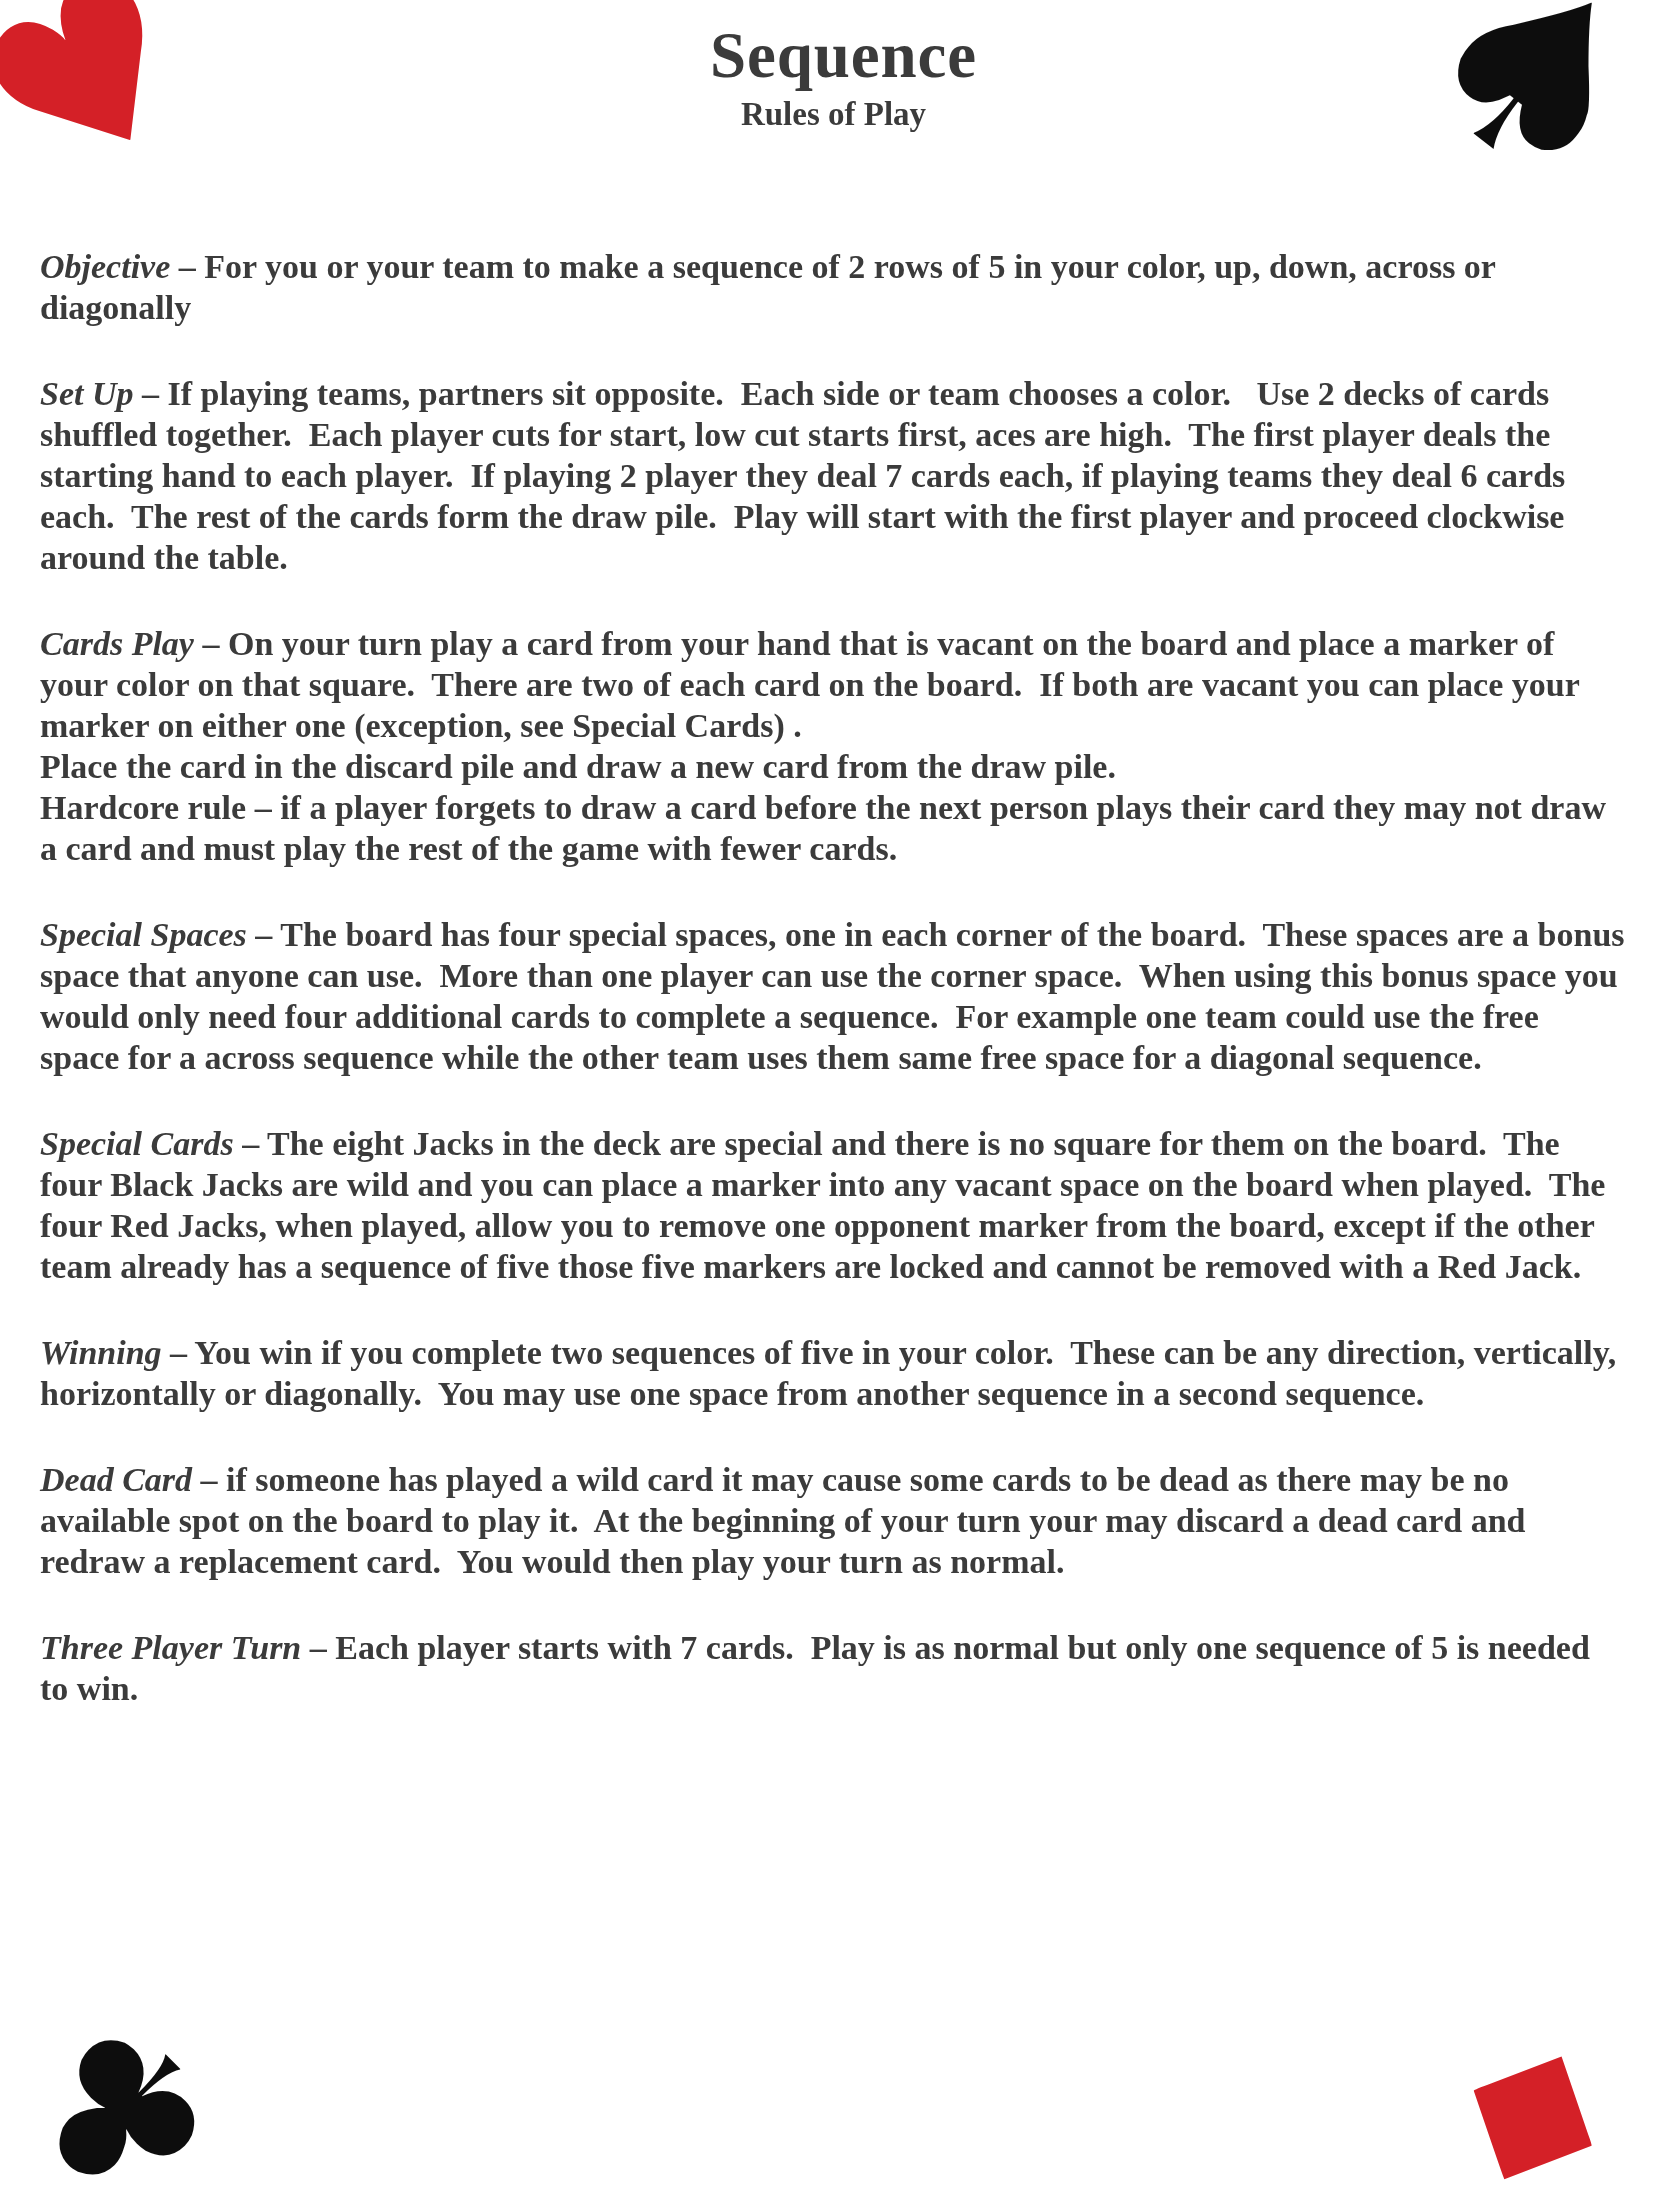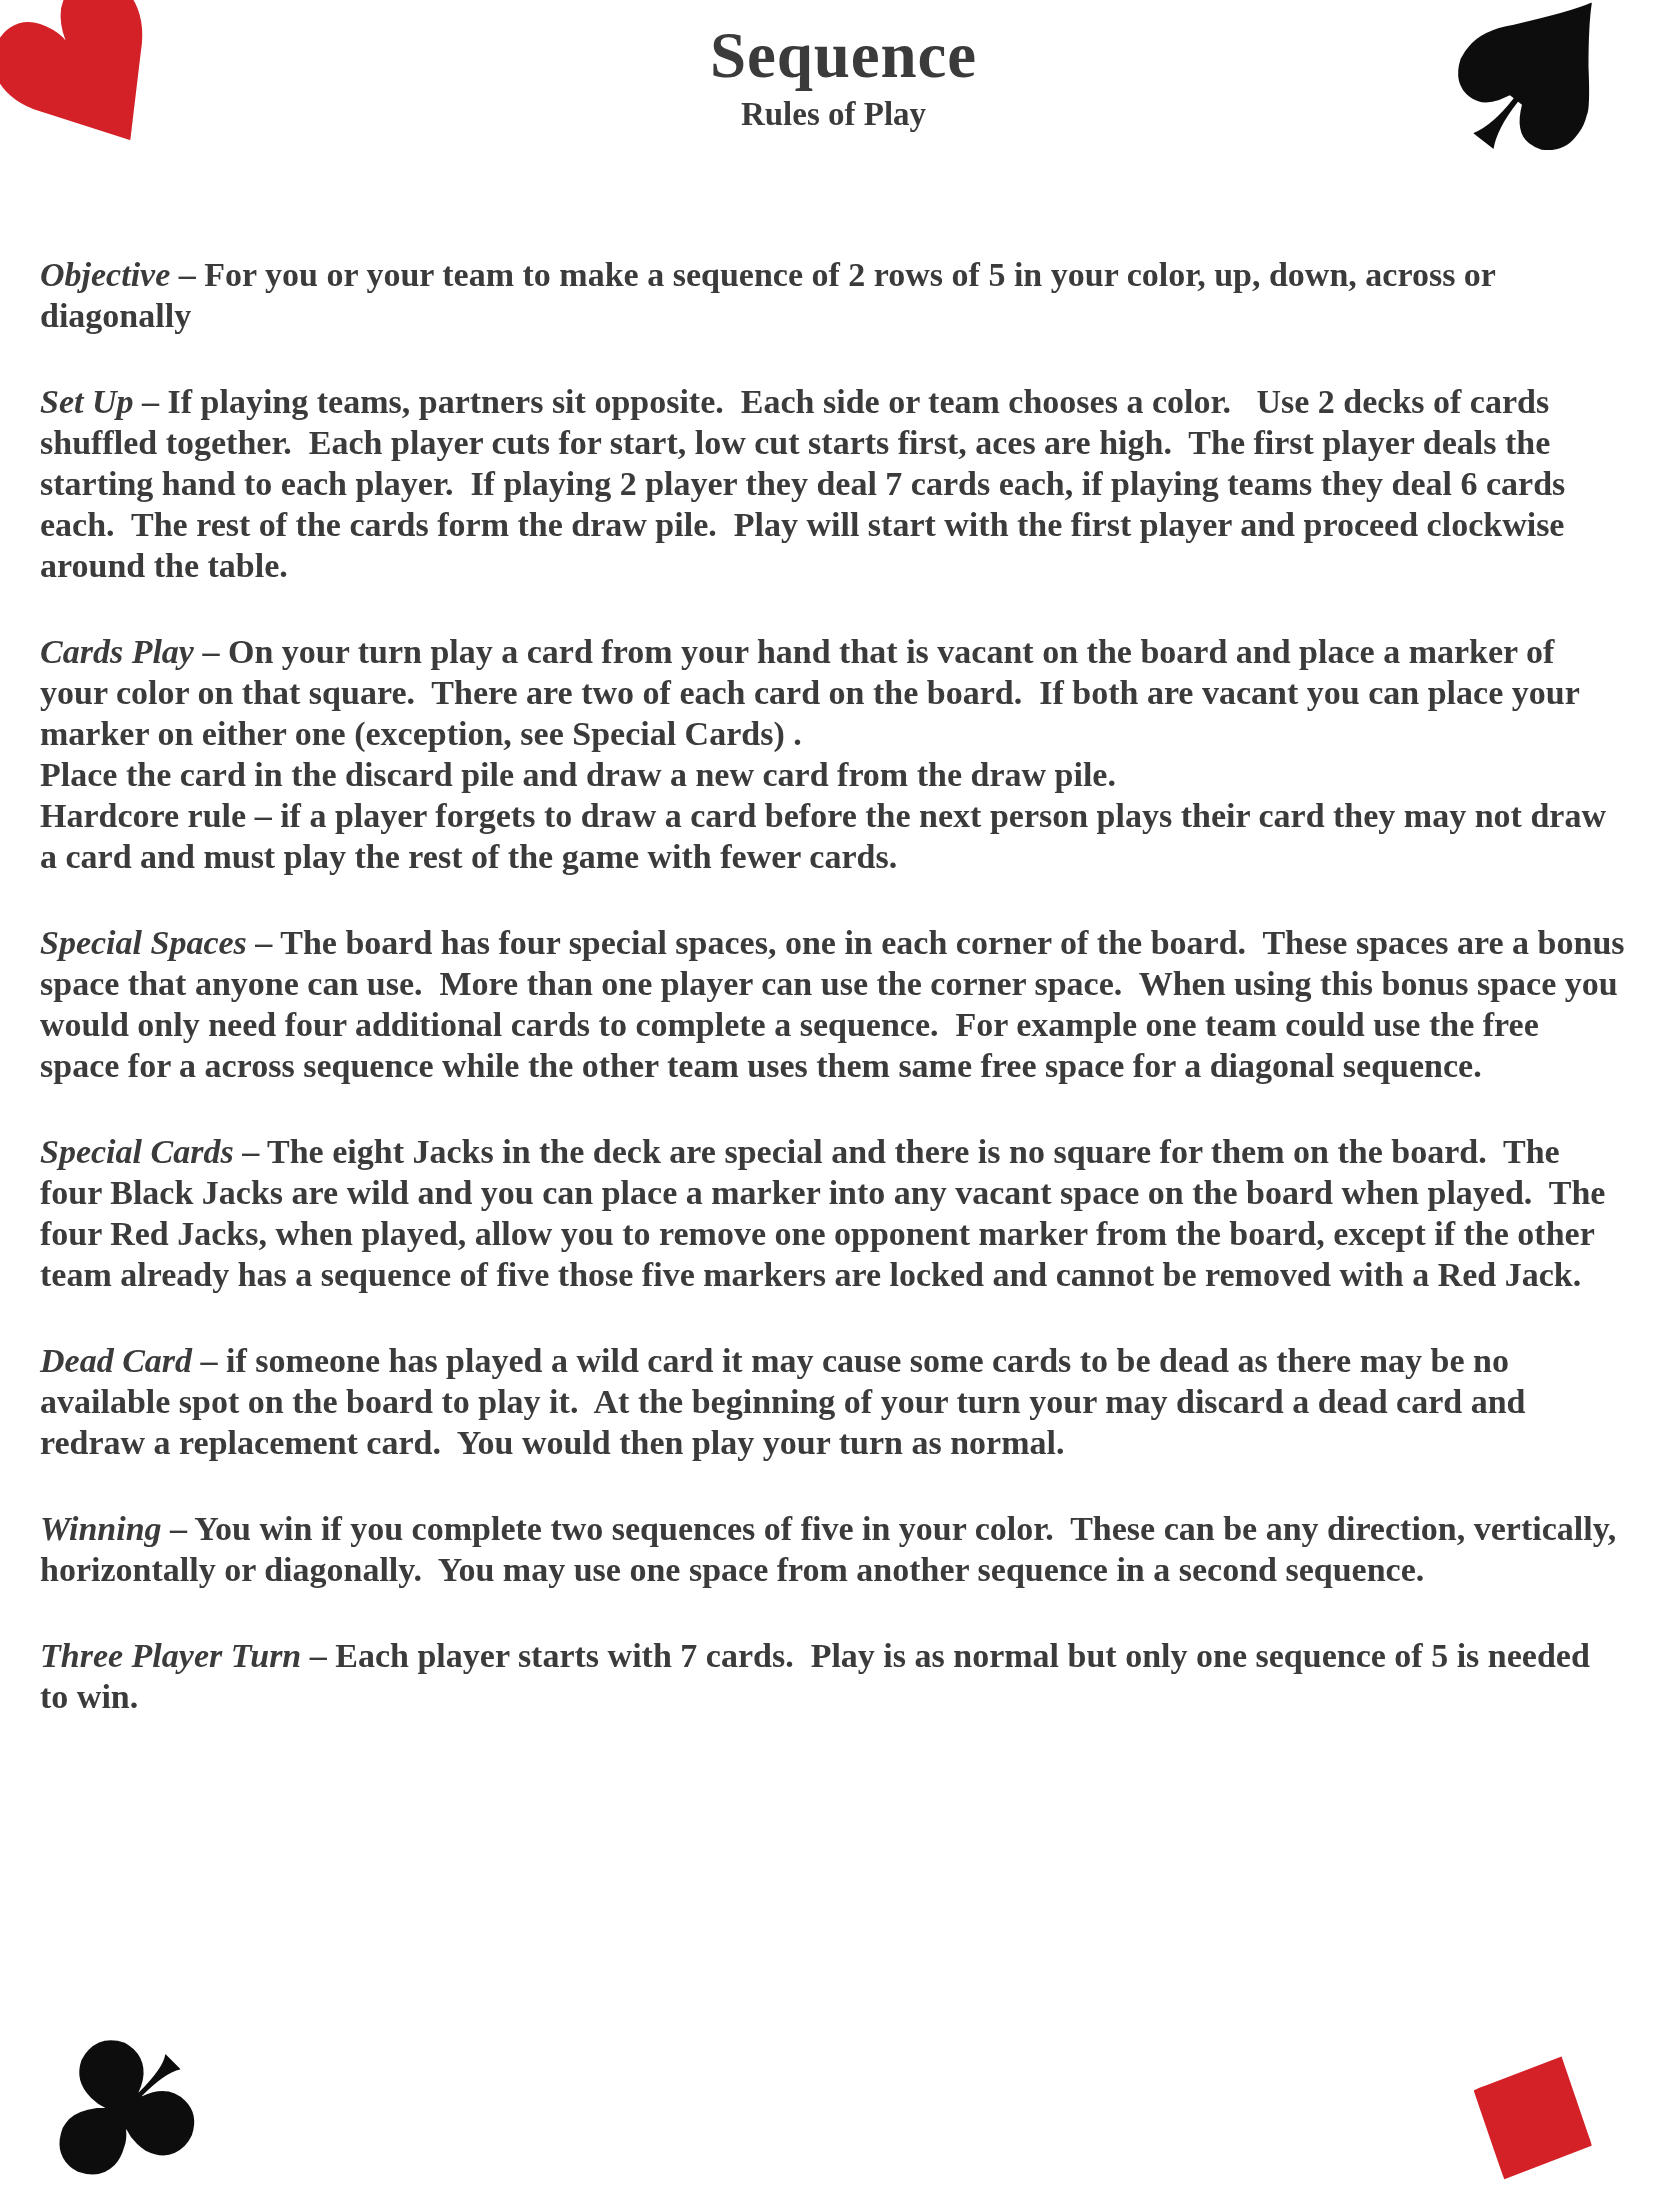--- a/index.html
+++ b/index.html
@@ -71,21 +71,21 @@
   }
   .content {
     position: absolute;
     top: 246px;
     left: 40px;
     right: 41px;
   }
   .section {
     font-size: 34px;
     line-height: 41px;
-    margin: 8px 0 45px 0;
+    margin: 0 0 45px 0;
     white-space: pre-wrap;
     text-align: left;
   }
   .section .lead {
     font-style: italic;
   }
 </style>
 </head>
 <body>
 
@@ -109,21 +109,21 @@
     <p class="section"><span class="lead">Set Up</span><span> – If playing teams, partners sit opposite.  Each side or team chooses a color.   Use 2 decks of cards shuffled together.  Each player cuts for start, low cut starts first, aces are high.  The first player deals the starting hand to each player.  If playing 2 player they deal 7 cards each, if playing teams they deal 6 cards each.  The rest of the cards form the draw pile.  Play will start with the first player and proceed clockwise around the table.</span></p>
 
     <p class="section"><span class="lead">Cards Play</span><span> – On your turn play a card from your hand that is vacant on the board and place a marker of your color on that square.  There are two of each card on the board.  If both are vacant you can place your marker on either one (exception, see Special Cards) .
 Place the card in the discard pile and draw a new card from the draw pile.
 Hardcore rule – if a player forgets to draw a card before the next person plays their card they may not draw a card and must play the rest of the game with fewer cards.</span></p>
 
     <p class="section"><span class="lead">Special Spaces</span><span> – The board has four special spaces, one in each corner of the board.  These spaces are a bonus space that anyone can use.  More than one player can use the corner space.  When using this bonus space you would only need four additional cards to complete a sequence.  For example one team could use the free space for a across sequence while the other team uses them same free space for a diagonal sequence.</span></p>
 
     <p class="section"><span class="lead">Special Cards</span><span> – The eight Jacks in the deck are special and there is no square for them on the board.  The four Black Jacks are wild and you can place a marker into any vacant space on the board when played.  The four Red Jacks, when played, allow you to remove one opponent marker from the board, except if the other team already has a sequence of five those five markers are locked and cannot be removed with a Red Jack.</span></p>
 
+    <p class="section"><span class="lead">Winning</span><span> – You win if you complete two sequences of five in your color.  These can be any direction, vertically, horizontally or diagonally.  You may use one space from another sequence in a second sequence.</span></p>
+
     <p class="section"><span class="lead">Dead Card</span><span> – if someone has played a wild card it may cause some cards to be dead as there may be no available spot on the board to play it.  At the beginning of your turn your may discard a dead card and redraw a replacement card.  You would then play your turn as normal.</span></p>
-
-    <p class="section"><span class="lead">Winning</span><span> – You win if you complete two sequences of five in your color.  These can be any direction, vertically, horizontally or diagonally.  You may use one space from another sequence in a second sequence.</span></p>
 
     <p class="section"><span class="lead">Three Player Turn</span><span> – Each player starts with 7 cards.  Play is as normal but only one sequence of 5 is needed to win.</span></p>
 
   </div>
 </div>
 
 
 </body></html>

